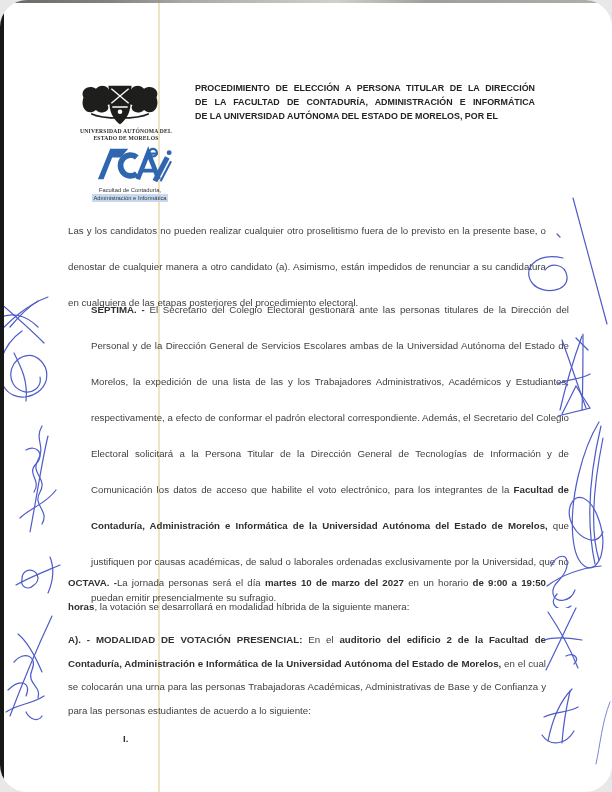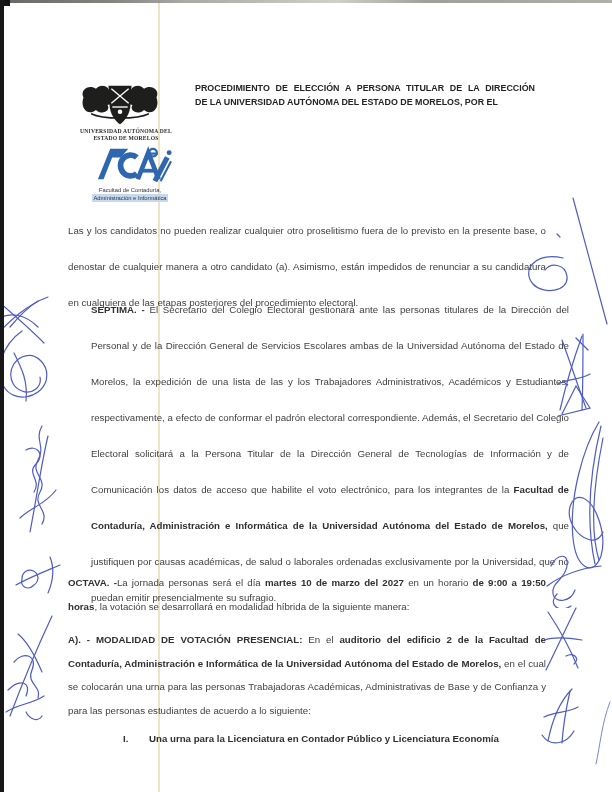--- a/index.html
+++ b/index.html
@@ -3,20 +3,21 @@
 <meta charset="utf-8">
 <style>
   html,body{margin:0;padding:0;background:#e8e8e8;}
   .page{
     position:relative;
     width:612px;height:792px;
     background:#ffffff;
     overflow:hidden;
     font-family:"Liberation Sans", sans-serif;
     color:#3f3f42;
+    border-radius:27px;
   }
   
   .scan-top{position:absolute;left:0;top:0;width:612px;height:2.5px;
     background:linear-gradient(90deg,#4e4c48 0%,#6f6d68 18%,#9b9994 30%,#c9c7c0 55%,#8f8d88 70%,#a3a19b 100%);
     opacity:.85;z-index:5;}
   .scan-corner{position:absolute;left:0;top:0;width:10px;height:6px;background:#141414;z-index:6;}
   .scan-left{position:absolute;left:0;top:0;width:3.5px;height:792px;background:#171717;z-index:6;}
   .crease{position:absolute;left:158px;top:0;width:1.5px;height:792px;
     background:rgba(224,206,148,.55);z-index:1;}
   
@@ -93,31 +94,31 @@
       <path d="M68,38 L79,17" stroke-width="2.2"></path>
     </g>
   </svg>
   <div class="fac-name">
     <div>Facultad de Contaduría,</div>
     <div><span class="l2">Administración e Informática</span></div>
   </div>
 
   <div class="doc-title">
       <div class="tline">PROCEDIMIENTO DE ELECCIÓN A PERSONA TITULAR DE LA DIRECCIÓN</div>
+      <div class="tline">DE LA FACULTAD DE CONTADURÍA, ADMINISTRACIÓN E INFORMÁTICA</div>
       <div class="tline">DE LA UNIVERSIDAD AUTÓNOMA DEL ESTADO DE MORELOS, POR EL</div>
     </div>
 
   <div class="para p1"><span>Las y los candidatos no pueden realizar cualquier otro proselitismo fuera de lo previsto en la presente base, o denostar de cualquier manera a otro candidato (a). Asimismo, están impedidos de renunciar a su candidatura en cualquiera de las etapas posteriores del procedimiento electoral.</span></div>
   <div class="para p2"><span class="seg-b">SÉPTIMA. - </span><span>El Secretario del Colegio Electoral gestionará ante las personas titulares de la Dirección del Personal y de la Dirección General de Servicios Escolares ambas de la Universidad Autónoma del Estado de Morelos, la expedición de una lista de las y los Trabajadores Administrativos, Académicos y Estudiantes, respectivamente, a efecto de conformar el padrón electoral correspondiente. Además, el Secretario del Colegio Electoral solicitará a la Persona Titular de la Dirección General de Tecnologías de Información y de Comunicación los datos de acceso que habilite el voto electrónico, para los integrantes de la </span><span class="seg-b">Facultad de Contaduría, Administración e Informática de la Universidad Autónoma del Estado de Morelos,</span><span> que justifiquen por causas académicas, de salud o laborales ordenadas exclusivamente por la Universidad, que no puedan emitir presencialmente su sufragio.</span></div>
   <div class="para p4"><span class="seg-b">OCTAVA. -</span><span>La jornada personas será el día </span><span class="seg-b">martes 10 de marzo del 2027</span><span> en un horario </span><span class="seg-b">de 9:00 a 19:50 horas</span><span>, la votación se desarrollará en modalidad híbrida de la siguiente manera:</span></div>
   <div class="para p5"><span class="seg-b">A). - MODALIDAD DE VOTACIÓN PRESENCIAL:</span><span> En el </span><span class="seg-b">auditorio del edificio 2 de la Facultad de Contaduría, Administración e Informática de la Universidad Autónoma del Estado de Morelos,</span><span> en el cual se colocarán una urna para las personas Trabajadoras Académicas, Administrativas de Base y de Confianza y para las personas estudiantes de acuerdo a lo siguiente:</span></div>
 
   <div class="list-line">
     <span class="marker">I.</span>
-    <span>Una urna para la Licenciatura en Contador Público y Licenciatura Economía</span>
   </div>
 
   <svg class="sig" style="left:-8px;top:293px;width:60px;height:115px" viewBox="0 0 60 115">
     <path d="M4,42 C18,28 34,12 56,4"></path>
     <path d="M8,10 C22,22 38,36 52,50"></path>
     <path d="M18,34 C28,22 36,14 46,8"></path>
     <path d="M6,26 C18,18 34,22 46,34"></path>
     <path d="M30,38 C10,52 2,78 12,94 C22,110 48,106 54,88 C58,72 44,58 30,64 C16,70 14,92 30,98 C40,102 50,94 48,84"></path>
     <path d="M22,60 C30,76 36,88 34,108"></path>
   </svg>

